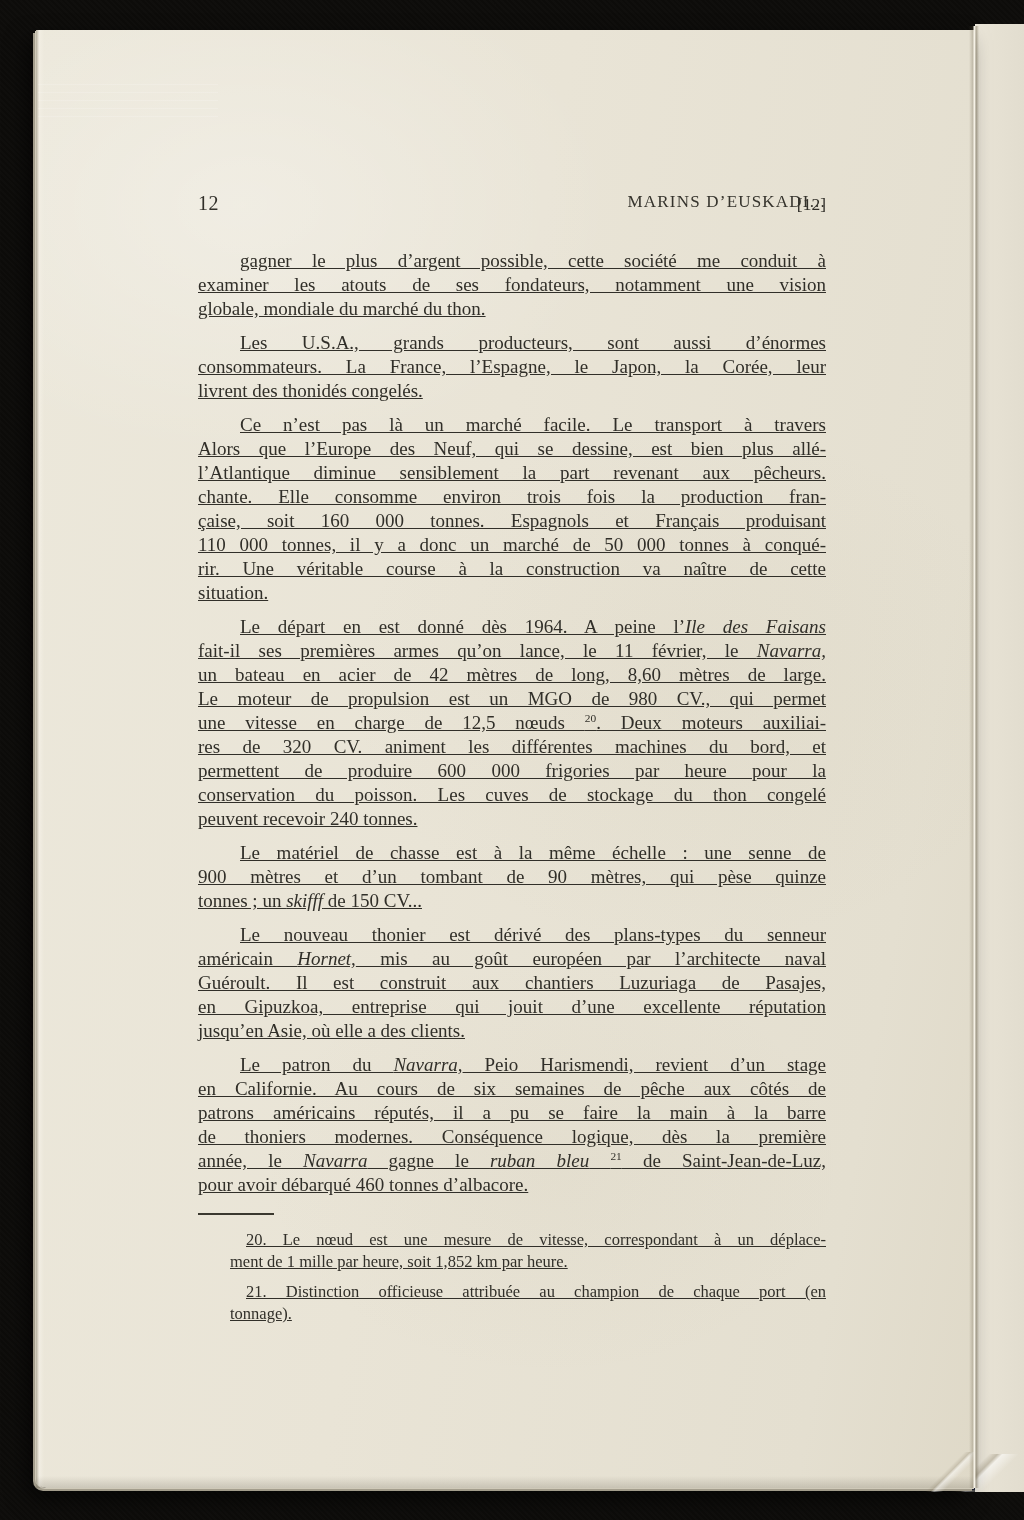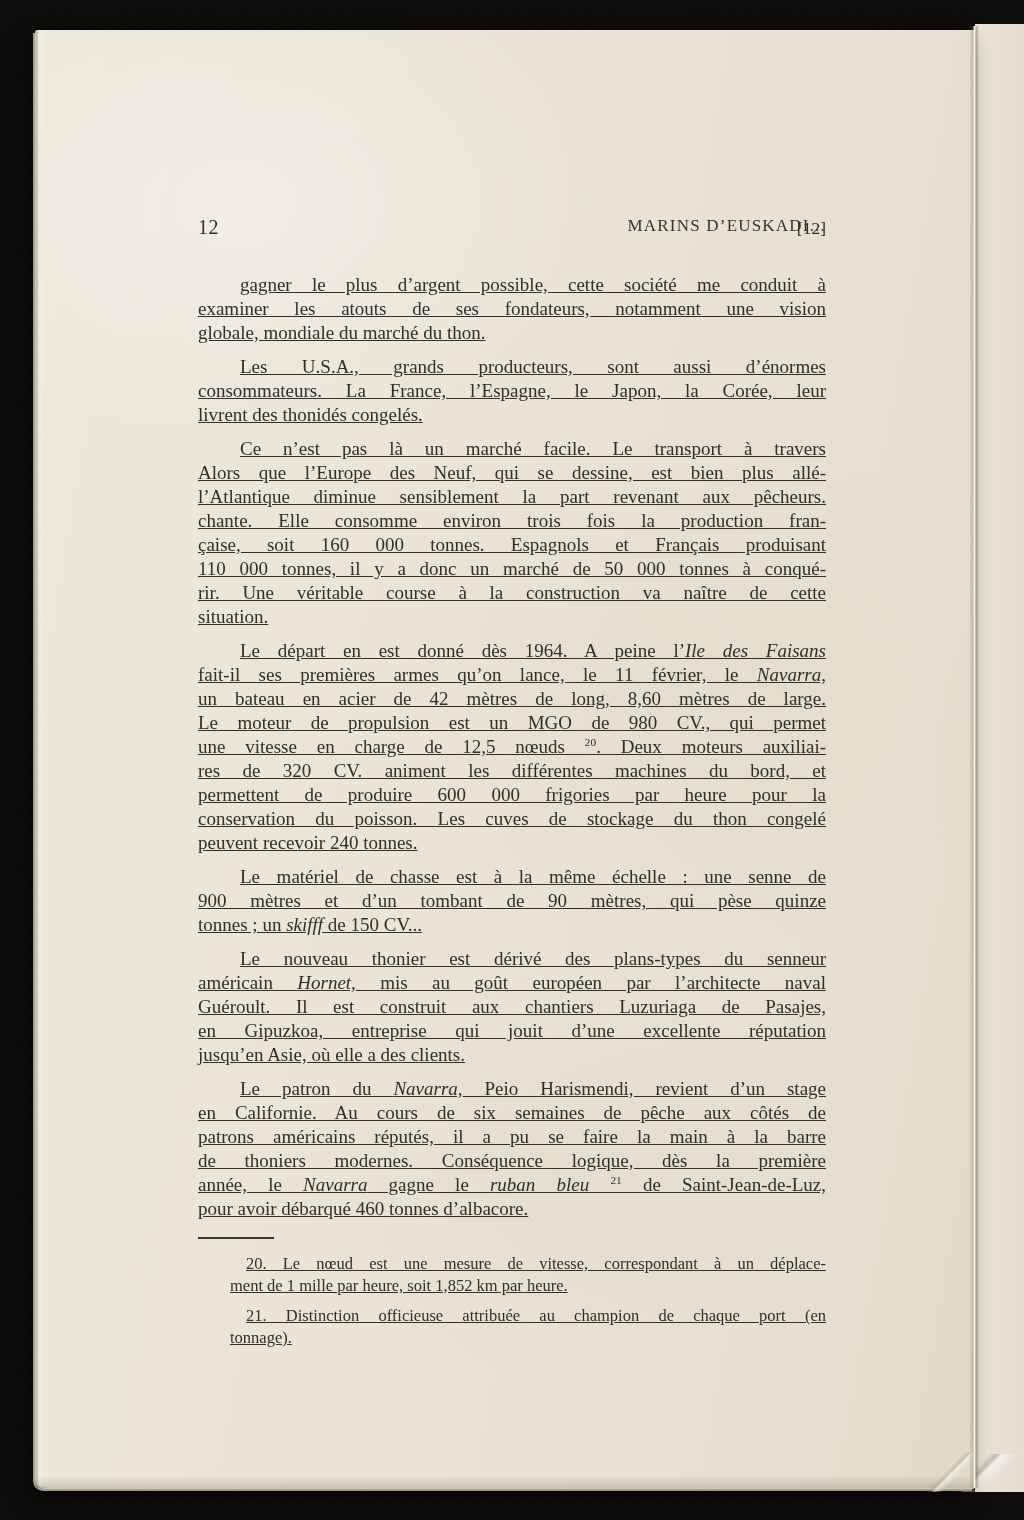--- a/index.html
+++ b/index.html
@@ -99,21 +99,21 @@
     position: absolute;
     right: 0; bottom: -4px;
     width: 50px; height: 40px;
     background: linear-gradient(135deg, rgba(0,0,0,0) 44%, rgba(120,108,82,0.22) 50%, rgba(255,255,255,0.5) 54%, rgba(0,0,0,0) 64%);
   }
 
   
   .text-col {
     position: absolute;
     left: 162px;
-    top: 186px;
+    top: 162px;
     width: 628px;
     color: #312f29;
   }
   .page-header {
     position: relative;
     display: flex;
     justify-content: space-between;
     align-items: baseline;
     height: 24px;
     margin-bottom: 33px;

